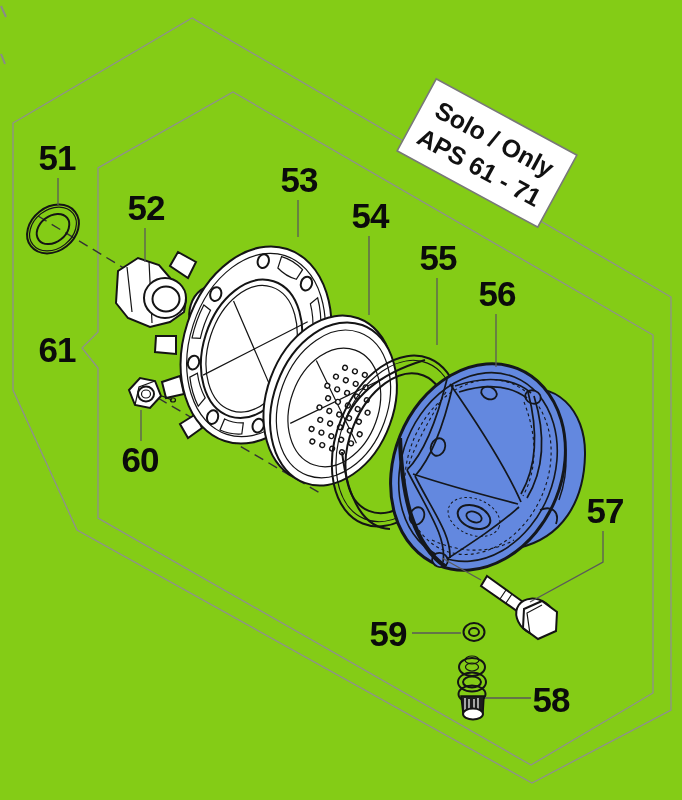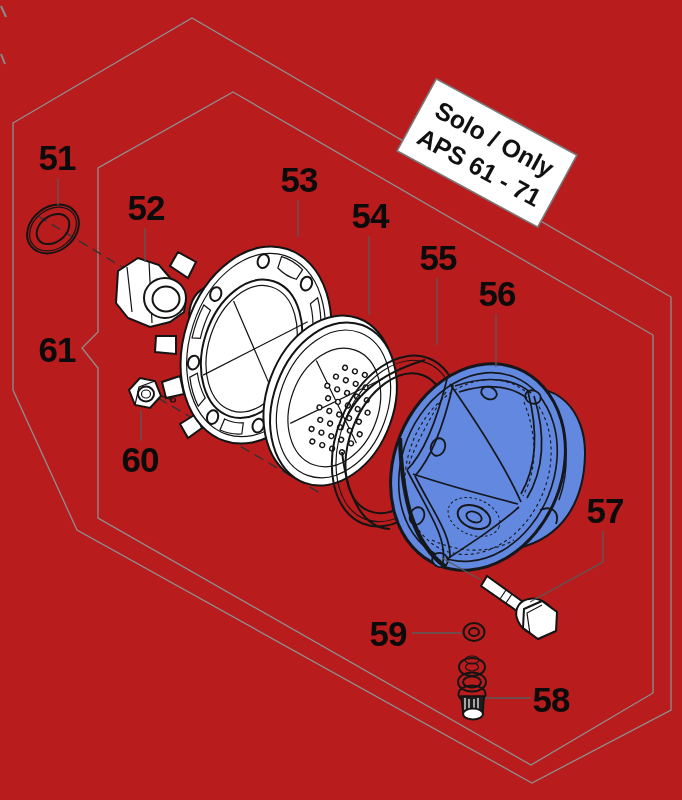--- a/index.html
+++ b/index.html
@@ -1,16 +1,16 @@
 <!DOCTYPE html>
 <html><head>
 <meta charset="utf-8">
 <style>
   html,body{margin:0;padding:0;background:#ffffff;}
-  #stage{position:relative;width:682px;height:800px;background:#b91c1c;overflow:hidden;
+  #stage{position:relative;width:682px;height:800px;background:#84cc16;overflow:hidden;
          font-family:"Liberation Sans", sans-serif;}
   svg{display:block;}
   .part-label{font-family:"Liberation Sans", sans-serif;font-weight:900;font-size:35px;
               fill:#0b0b0b;letter-spacing:-1px;}
   .note-text{font-family:"Liberation Sans", sans-serif;font-weight:700;font-size:25px;fill:#111;}
   .frame{fill:none;stroke:#8f8f8f;stroke-width:1.3px;}
   .leader{fill:none;stroke:#5a5a5a;stroke-width:1.3px;}
   .ln{fill:none;stroke:#141414;stroke-width:2px;}
   .lnt{fill:none;stroke:#141414;stroke-width:1.2px;}
   .white{fill:#ffffff;}

